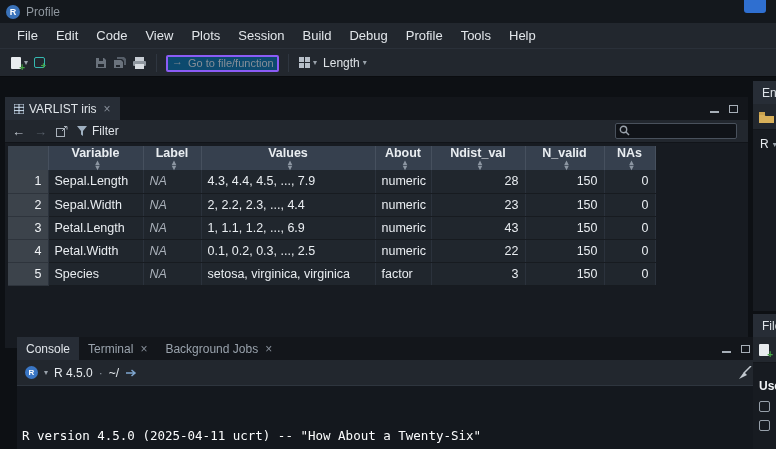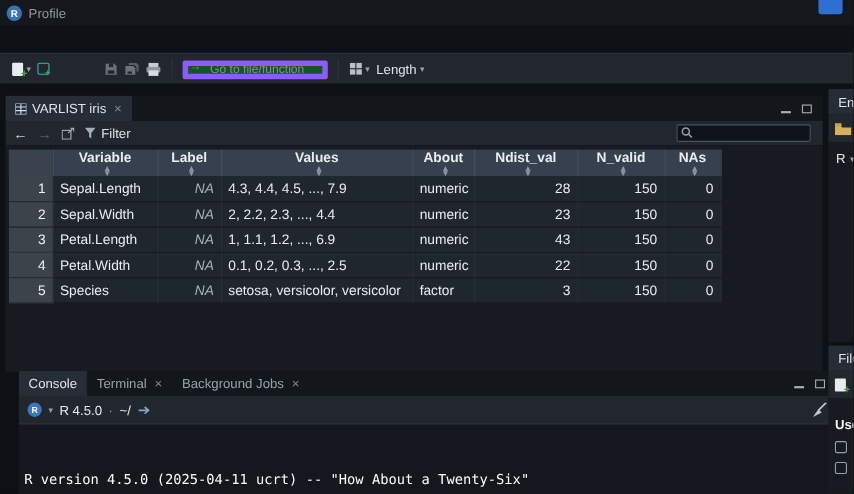--- a/index.html
+++ b/index.html
@@ -33,29 +33,29 @@
     border-radius:1px; }
   .page-icon .plus { position:absolute; right:-4px; bottom:-3px; color:#46a546;
     font-size:10px; font-weight:bold; line-height:8px; }
   .proj-icon { width:11px; height:11px; border:1px solid #35b8b0; border-radius:2px;
     position:relative; }
   .proj-icon::after { content:"+"; position:absolute; right:-2px; bottom:-4px;
     color:#46a546; font-size:9px; font-weight:bold; }
   .goto-wrap { position:relative; margin:0 2px; }
   .goto-wrap .goto-arrow { position:absolute; left:6px; top:2px; color:#7d858f;
     font-size:11px; }
-  .goto-input { width:132px; height:17px; background:#14532d; border:5px solid #8b5cf6;
+  .goto-input { width:113px; height:17px; background:#0c4a6e; border:2px solid #8b5cf6;
     border-radius:2px; color:#b8bec6; font-size:11px; padding:0 4px 0 20px;
     font-family:"Liberation Sans", sans-serif; }
   .goto-input::placeholder { color:#868e98; }
   .addins-label { font-size:12px; color:#dfe3e7; }
   
   .workspace { position:absolute; left:0; top:77px; right:0; bottom:0; background:#0d1014; }
   .pane { position:absolute; background:#171b21; overflow:hidden; }
-  .pane-varlist { left:5px; top:10px; width:743px; height:251px; }
+  .pane-varlist { left:5px; top:20px; width:743px; height:251px; }
   .pane-console { left:17px; top:260px; width:743px; height:112px; }
   .pane-env   { left:753px; top:4px;  width:190px; height:230px; }
   .pane-files { left:753px; top:237px; width:190px; height:135px; }
   .tabstrip { height:23px; background:#13161b; display:flex; align-items:stretch;
     position:relative; }
   .tab { display:flex; align-items:center; padding:0 9px; font-size:12px;
     color:#dfe4e9; background:#272d36; white-space:nowrap; }
   .tab.inactive { background:transparent; color:#99a2ac; }
   .tab .close { margin-left:7px; color:#868e99; font-size:12px; }
   .tab .tabicon { margin-right:5px; display:flex; }
@@ -84,21 +84,21 @@
   .thi { display:flex; justify-content:space-between; align-items:center;flex-direction:column; }
   .sort { display:inline-flex; flex-direction:column; font-size:8px; line-height:5px;
     color:#8d97a3; margin-left:4px; }
   .sort::before { content:"▴"; }
   .sort::after  { content:"▾"; }
   td { background:#20262d; border-right:1px solid #2b323c; border-bottom:1px solid #171b20;
     padding:0 6px; height:23px; white-space:nowrap; overflow:hidden; }
   td.num { background:#3c434b; text-align:right; color:#f0f3f6;
     border-bottom:1px solid #2e343c; }
   td.r { text-align:right; }
-  td.na { font-style:italic; color:#a9b0b9;text-align:right; }
+  td.na { font-style:italic; color:#a9b0b9; }
   .statusbar { position:absolute; left:0; right:0; bottom:0; height:26px;
     background:#22272e; border-top:1px solid #2c333c; display:flex; align-items:center;
     padding-left:8px; font-size:11.5px; color:#ccd2d8; }
   
   .console-toolbar { height:26px; background:#22272e; border-bottom:1px solid #2e353e;
     display:flex; align-items:center; padding:0 8px; gap:6px; font-size:12px; }
   .rlogo-sm { width:13px; height:13px; border-radius:50%; background:#3a76c4;
     color:#fff; font-size:8px; font-weight:bold; display:flex; align-items:center;
     justify-content:center; }
   .dot-sep { color:#8b939d; }
@@ -121,20 +121,33 @@
 <body>
 
 <div class="app">
 
   <div class="titlebar">
     <span class="rlogo">R</span>
     <span class="apptitle">Profile</span>
     <span class="titlebar-blue"></span>
   </div>
 
+  <div class="menubar">
+    <span class="menu-item">File</span>
+    <span class="menu-item">Edit</span>
+    <span class="menu-item">Code</span>
+    <span class="menu-item">View</span>
+    <span class="menu-item">Plots</span>
+    <span class="menu-item">Session</span>
+    <span class="menu-item">Build</span>
+    <span class="menu-item">Debug</span>
+    <span class="menu-item">Profile</span>
+    <span class="menu-item">Tools</span>
+    <span class="menu-item">Help</span>
+  </div>
 
   <div class="toolbar">
     <span class="tb-btn">
       <span class="page-icon">
           <span class="plus">+</span>
         </span>
       <span class="caret">▾</span>
     </span>
     <span class="tb-btn">
       <span class="proj-icon"></span>
@@ -321,21 +334,21 @@
               <td>0.1, 0.2, 0.3, ..., 2.5</td>
               <td>numeric</td>
               <td class="r">22</td>
               <td class="r">150</td>
               <td class="r">0</td>
             </tr>
             <tr>
               <td class="num">5</td>
               <td>Species</td>
               <td class="na">NA</td>
-              <td>setosa, versicolor, versicolor</td>
+              <td>setosa, virginica, virginica</td>
               <td>factor</td>
               <td class="r">3</td>
               <td class="r">150</td>
               <td class="r">0</td>
             </tr>
           </tbody>
         </table>
       </div>
     </div>
 

